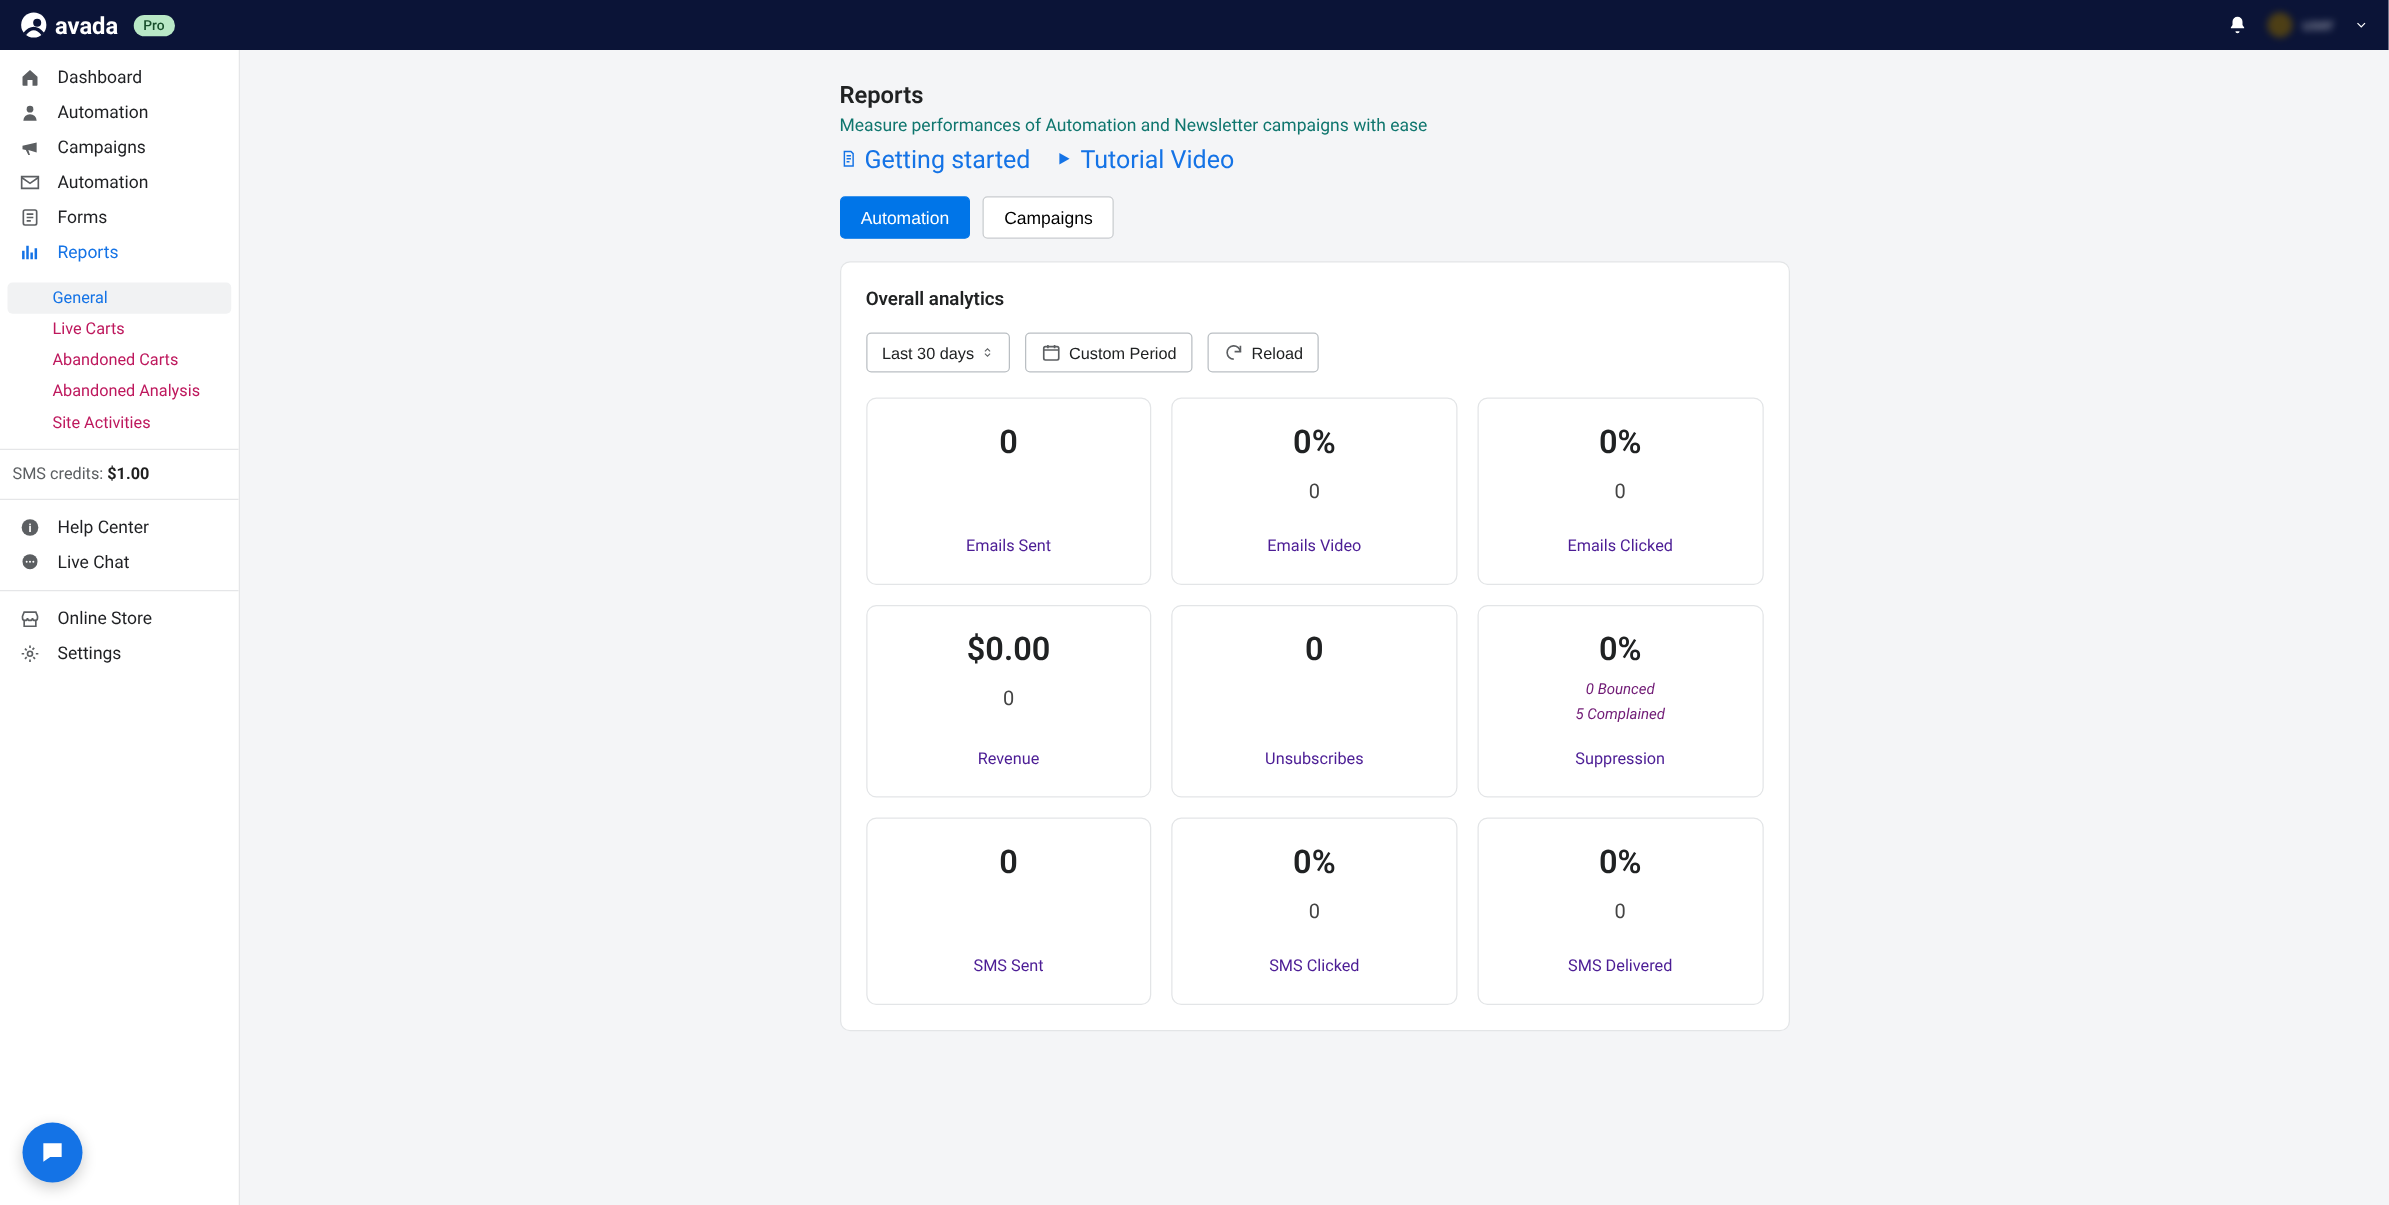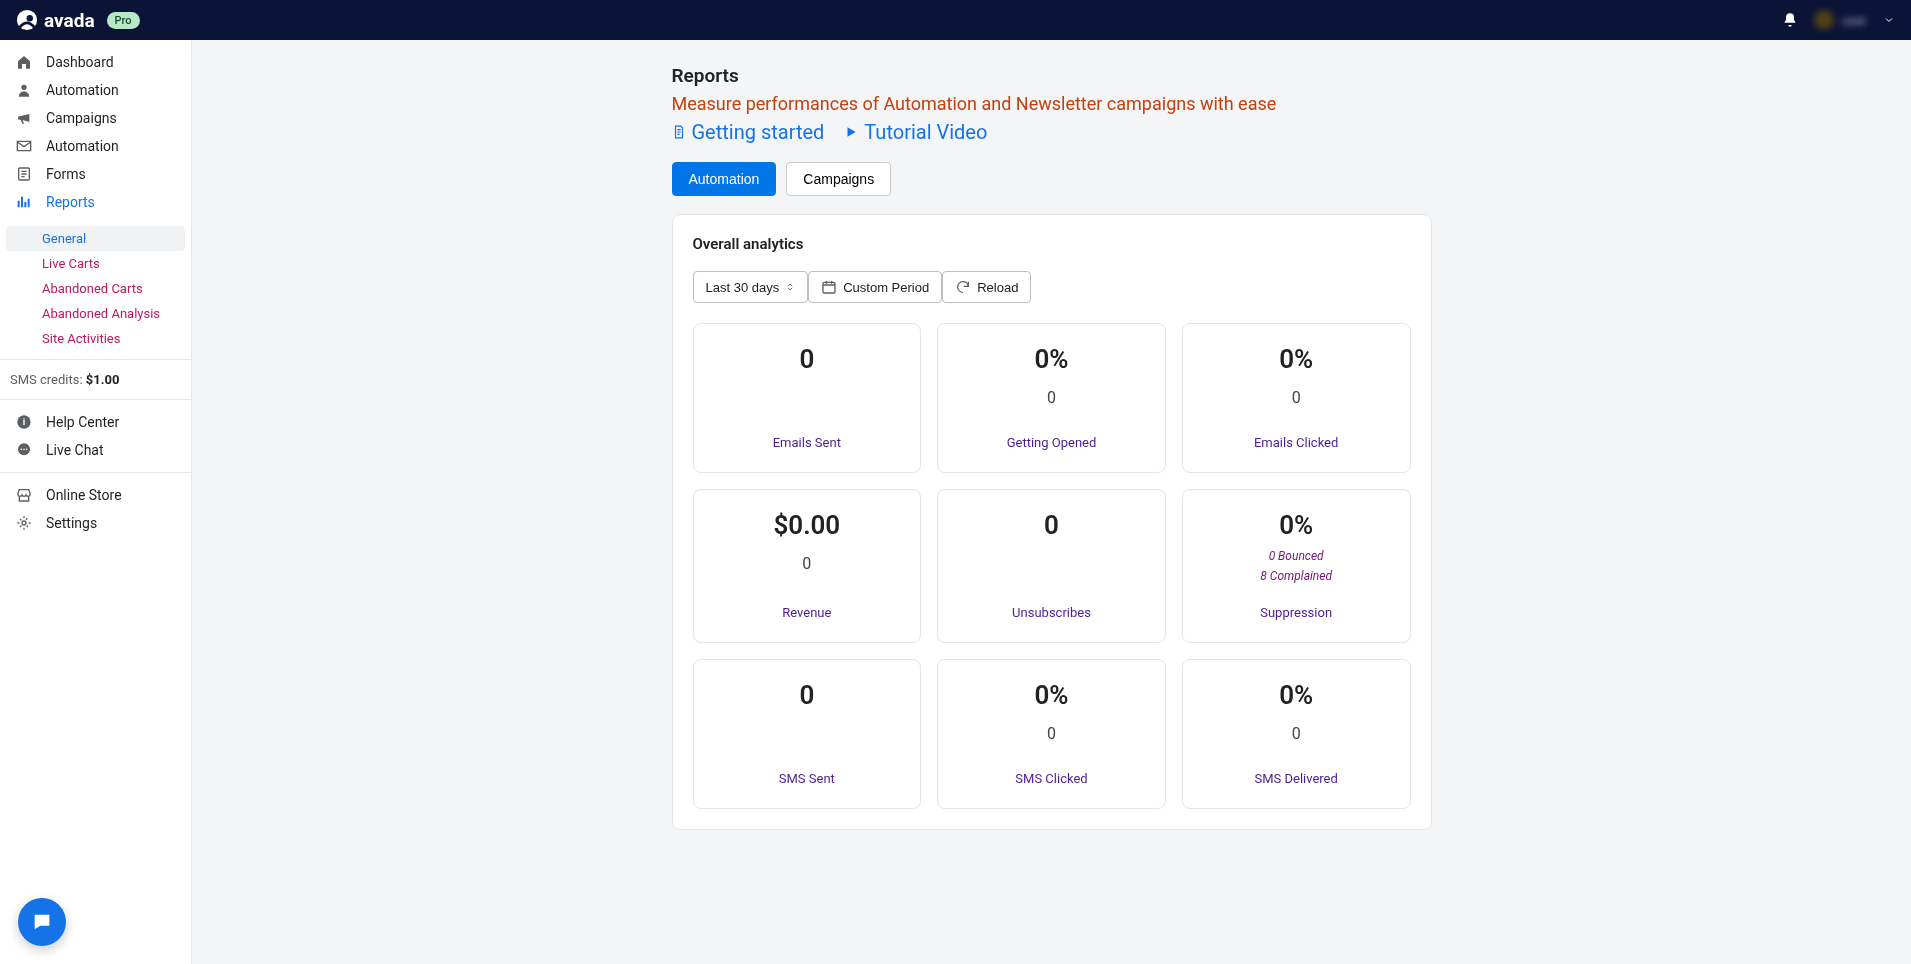--- a/index.html
+++ b/index.html
@@ -40,33 +40,33 @@
 
 .sms-row { padding: 12px 10px; font-size: 13px; color: #5c5f62; border-top: 1px solid #e5e6e8; border-bottom: 1px solid #e5e6e8; }
 .sms-row b { color: #1f1f1f; font-weight: 700; }
 
 .footer-group { padding: 8px 0; border-bottom: 1px solid #e5e6e8; }
 .footer-group:last-child { border-bottom: none; }
 
 
 .content { max-width: 760px; margin: 0 auto; }
 .page-title { font-size: 19px; font-weight: 600; margin-bottom: 6px; }
-.page-sub { font-size: 18px; color: #c2410c; margin-bottom: 6px; }
+.page-sub { font-size: 14px; color: #0f766e; margin-bottom: 6px; }
 .help-links { display: flex; gap: 20px; margin-bottom: 18px; }
 .help-link { display: flex; align-items: center; gap: 6px; color: #1473e6; font-size: 20px; cursor: pointer; }
 .help-link svg { width: 14px; height: 14px; fill: #1473e6; }
 
 .tabs { display: flex; gap: 10px; margin-bottom: 18px; }
 .tab { padding: 8px 16px; font-size: 14px; border-radius: 4px; border: 1px solid #c9cccf; background: #fff; cursor: pointer; font-weight: 500; }
 .tab.active { background: #0075e8; color: #fff; border-color: #0075e8; }
 
 .panel { background: #fff; border: 1px solid #e3e5e7; border-radius: 8px; padding: 20px; }
 .panel-title { font-size: 15px; font-weight: 600; margin-bottom: 18px; }
 
-.controls { display: flex; gap: 0; margin-bottom: 20px; }
+.controls { display: flex; gap: 12px; margin-bottom: 20px; }
 .ctrl-btn { display: flex; align-items: center; gap: 6px; padding: 7px 12px; font-size: 13px; border: 1px solid #babfc3; border-radius: 4px; background: #fff; cursor: pointer; color: #202223; }
 .ctrl-btn svg { width: 16px; height: 16px; fill: #5c5f62; }
 
 .cards { display: grid; grid-template-columns: repeat(3, 1fr); gap: 16px; }
 .card { border: 1px solid #e3e5e7; border-radius: 8px; background: #fff; padding: 20px 16px 22px; text-align: center; display: flex; flex-direction: column; justify-content: space-between; min-height: 150px; }
 .card .big { font-size: 26px; font-weight: 600; color: #202223; }
 .card .sec { font-size: 16px; color: #444; margin-top: 14px; }
 .card .multi { font-size: 12px; color: #701a75; margin-top: 6px; line-height: 1.7; font-style: italic; }
 .card .label { font-size: 13px; color: #4c1d95; margin-top: 18px; }
 
@@ -254,21 +254,21 @@
             <div>
                 <div class="big">0</div>
               </div>
             <div class="label">Emails Sent</div>
           </div>
           <div class="card">
             <div>
                 <div class="big">0%</div>
             <div class="sec">0</div>
               </div>
-            <div class="label">Getting Opened</div>
+            <div class="label">Emails Video</div>
           </div>
           <div class="card">
             <div>
                 <div class="big">0%</div>
             <div class="sec">0</div>
               </div>
             <div class="label">Emails Clicked</div>
           </div>
 
           <div class="card">
@@ -282,21 +282,21 @@
             <div>
                 <div class="big">0</div>
               </div>
             <div class="label">Unsubscribes</div>
           </div>
           <div class="card">
             <div>
                 <div class="big">0%</div>
             <div class="multi">
               <div>0 Bounced</div>
-              <div>8 Complained</div>
+              <div>5 Complained</div>
             </div>
               </div>
             <div class="label">Suppression</div>
           </div>
 
           <div class="card">
             <div>
                 <div class="big">0</div>
               </div>
             <div class="label">SMS Sent</div>

